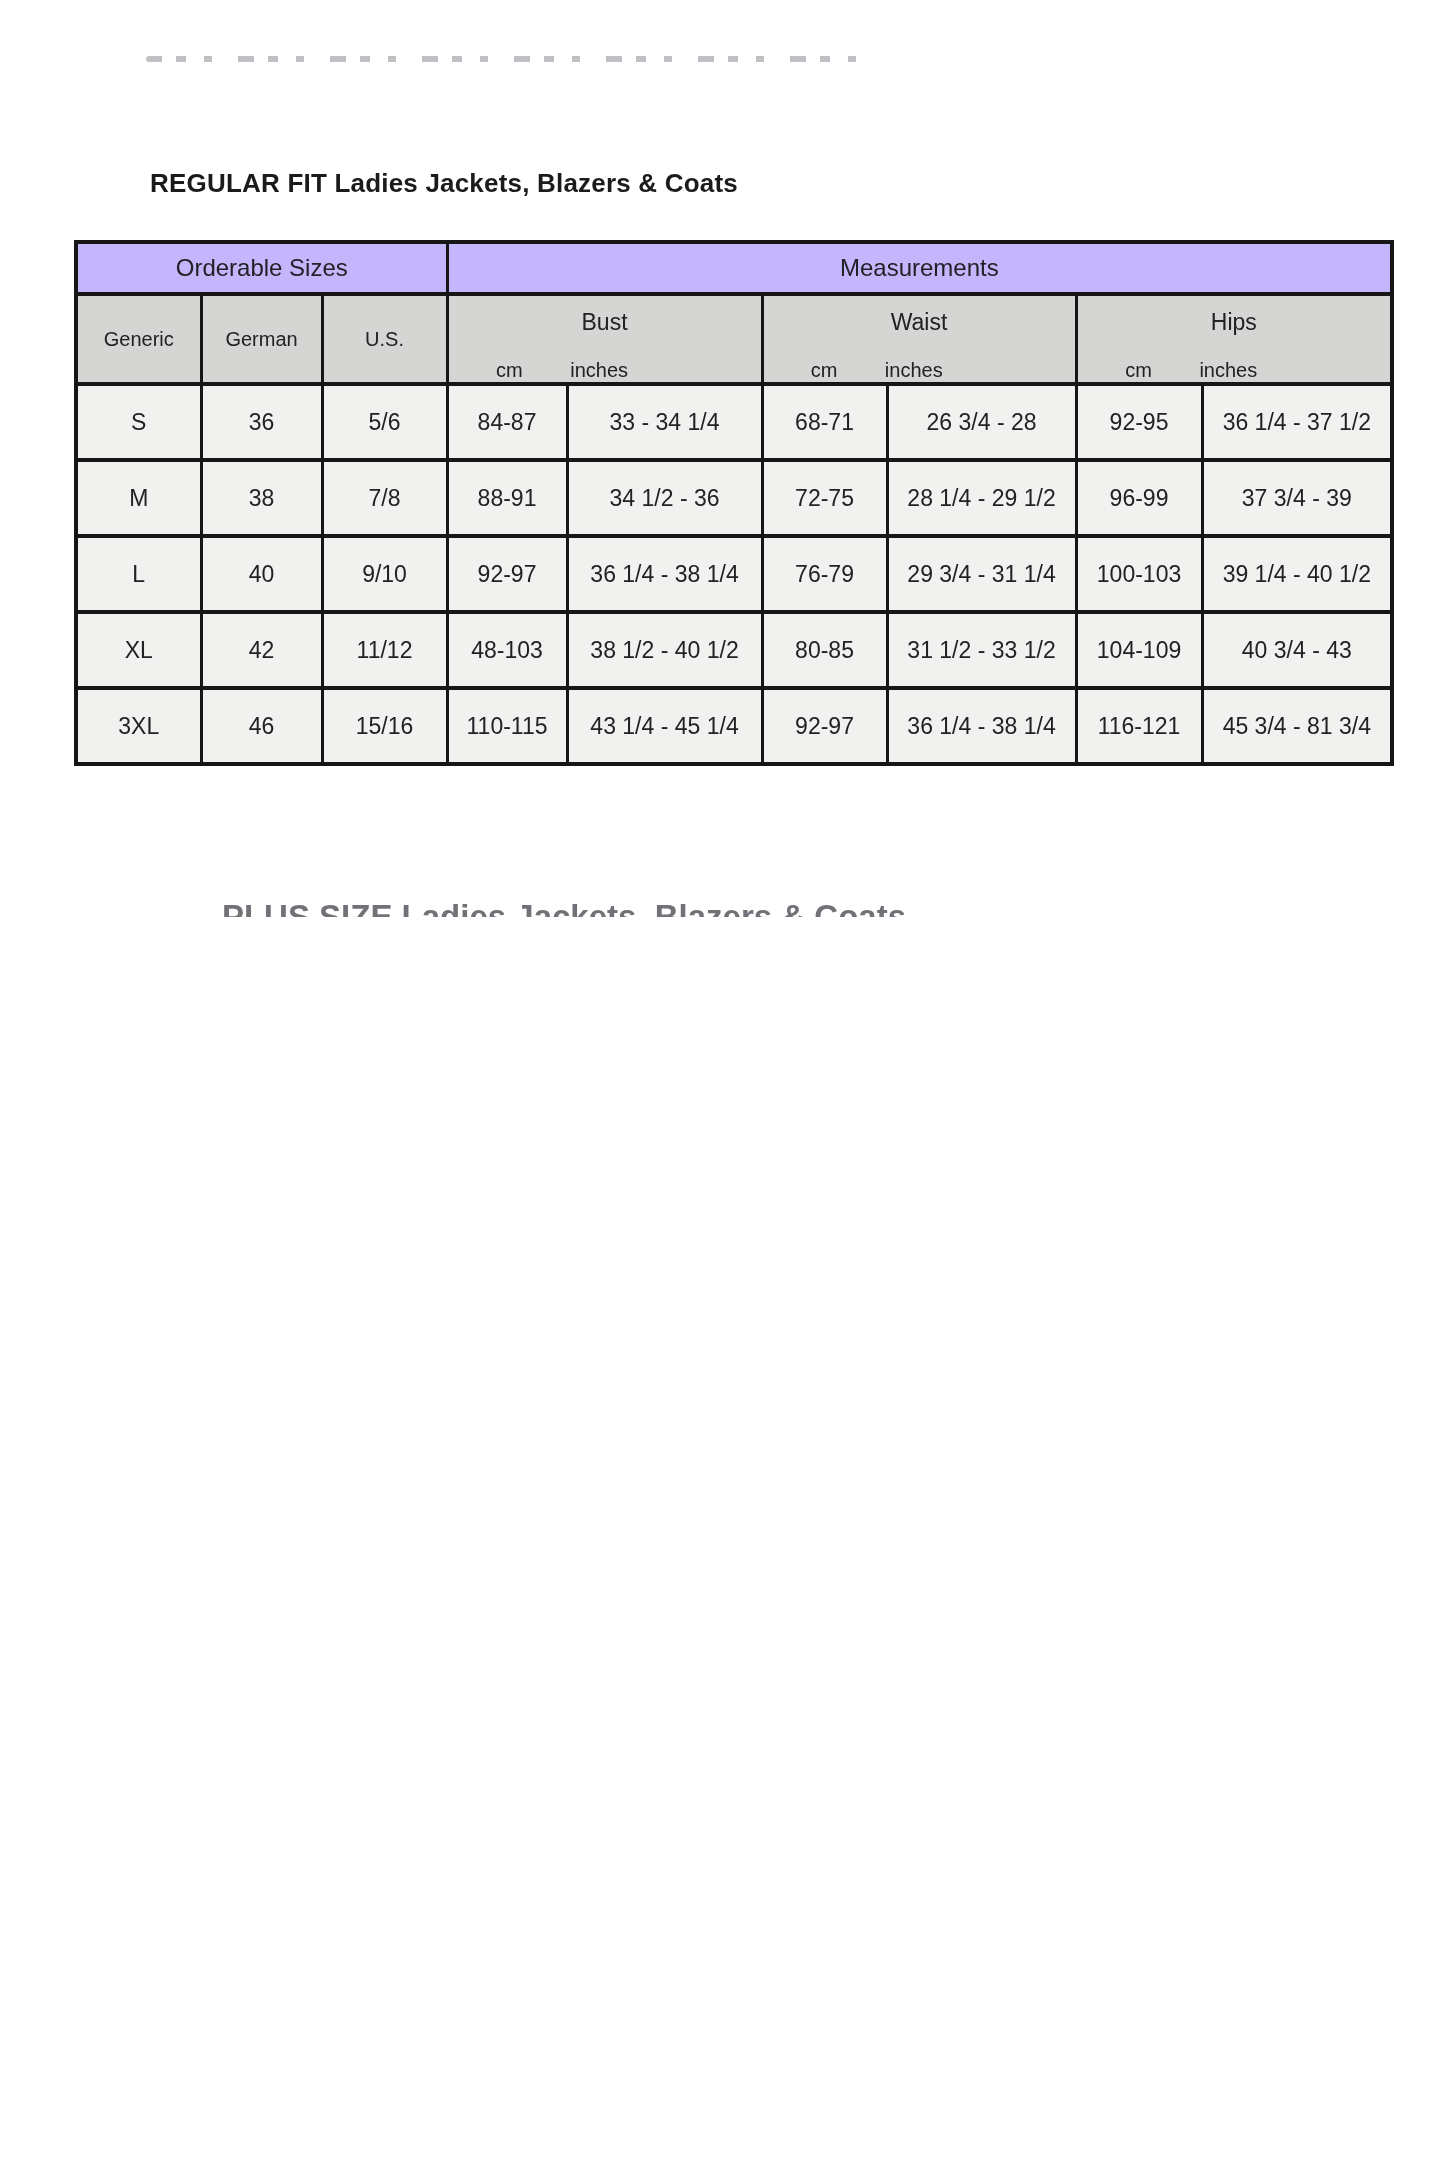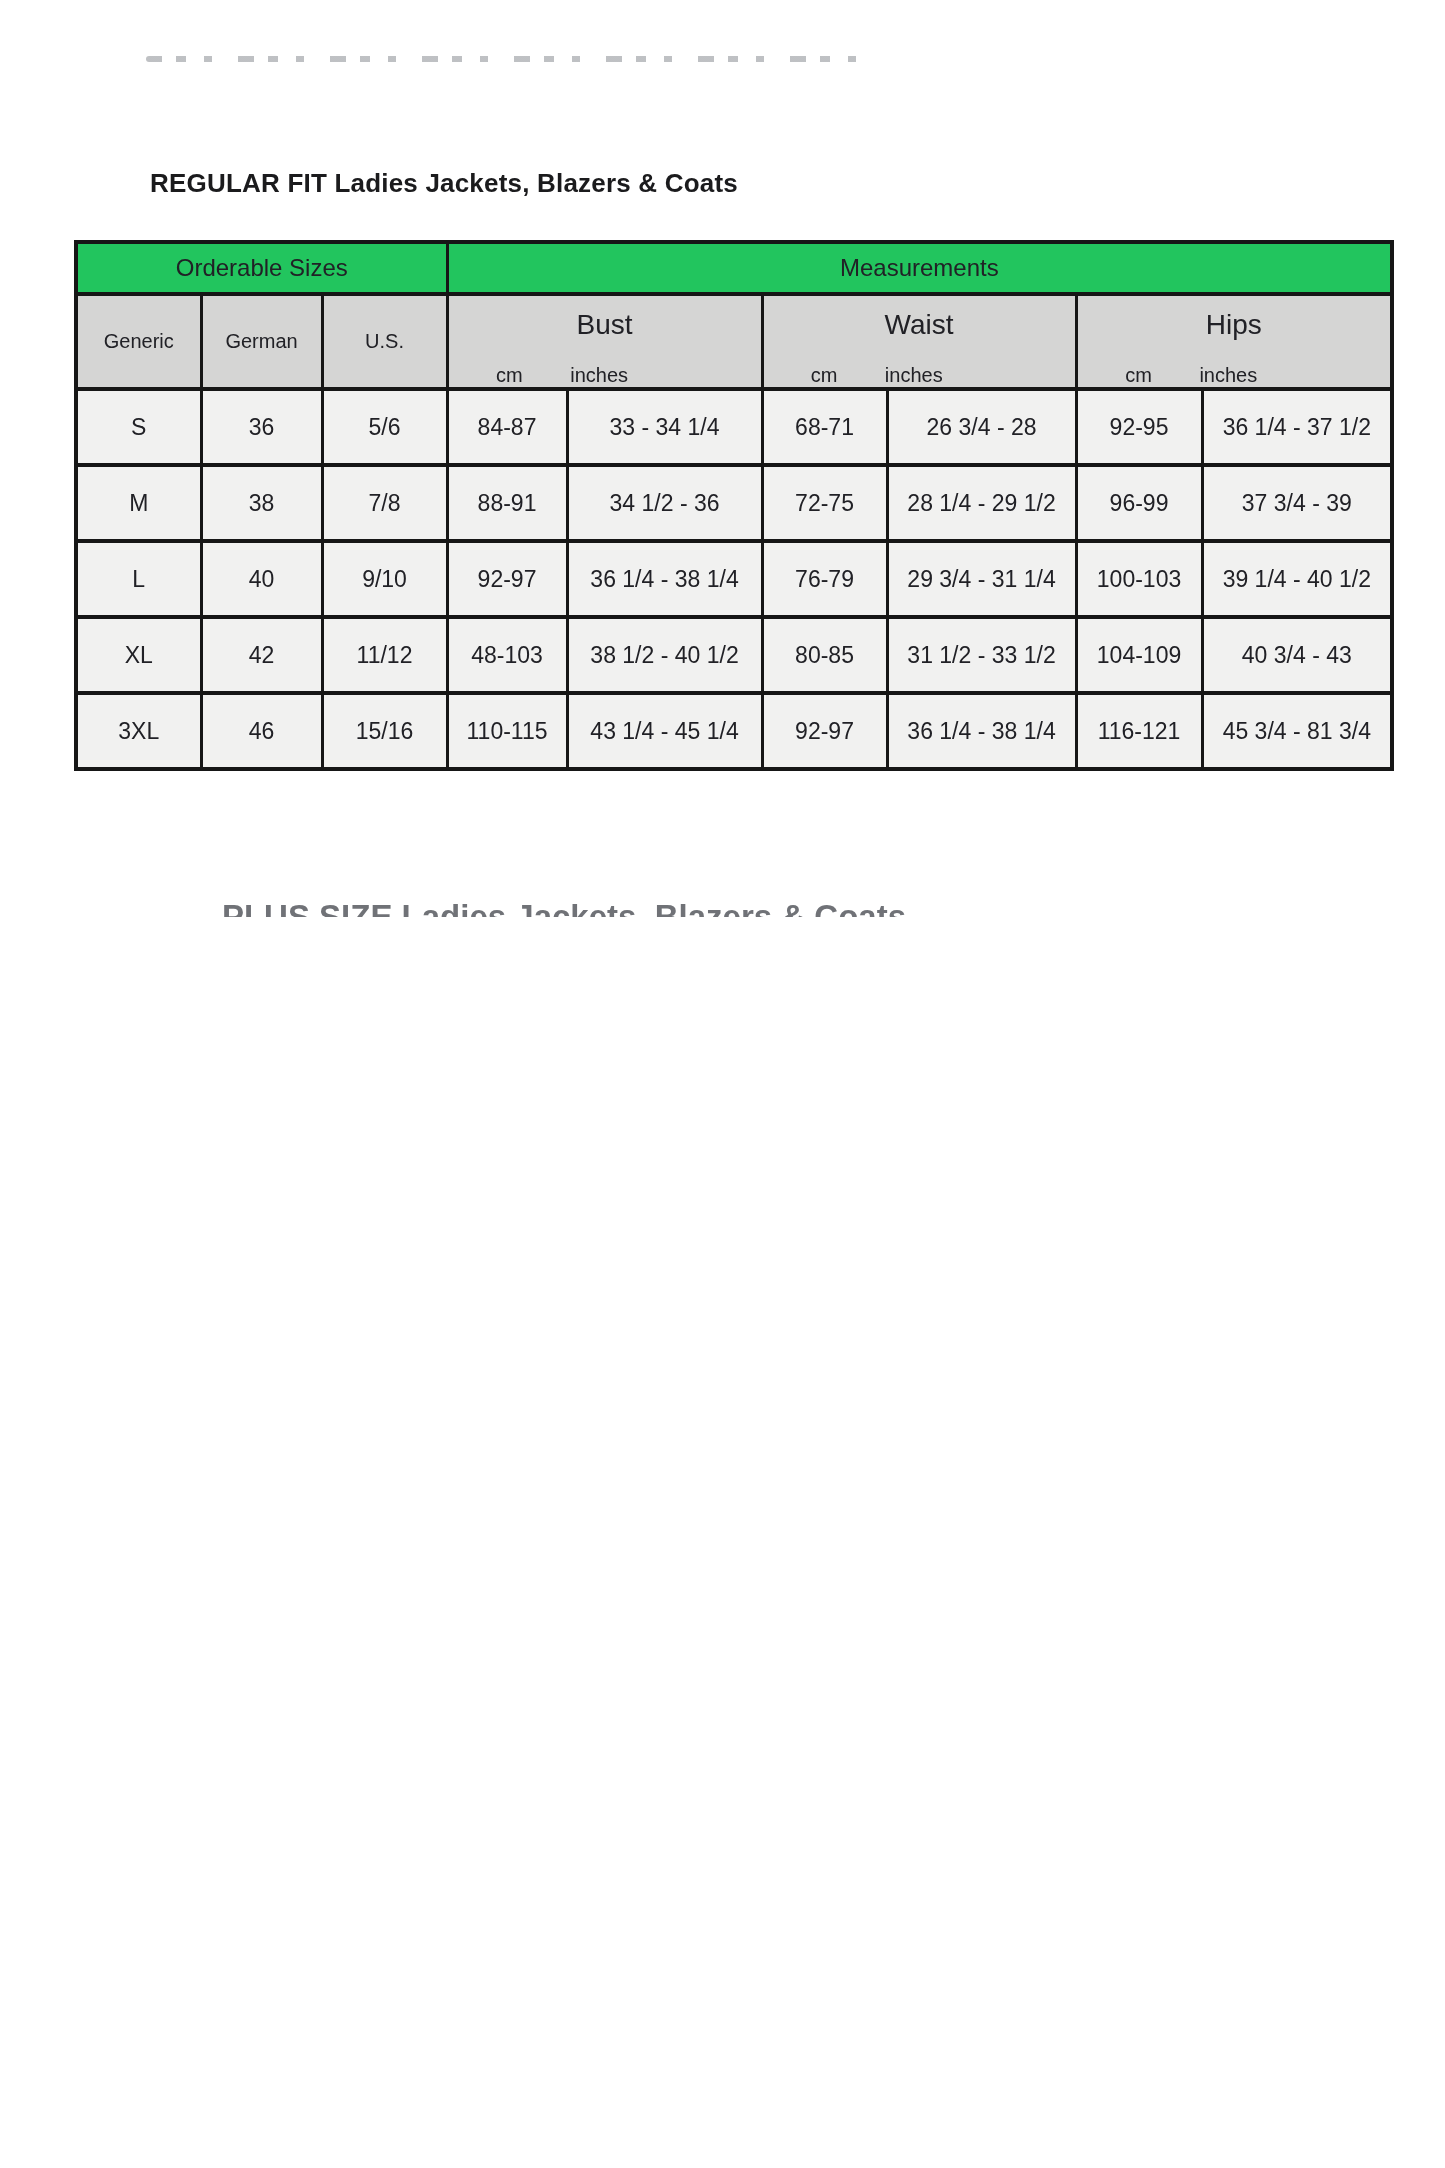--- a/index.html
+++ b/index.html
@@ -24,24 +24,24 @@
   .table-wrap{position:absolute;left:74px;top:240px;}
   table{
     border-collapse:collapse;table-layout:fixed;width:1316px;
     border:4px solid #161616;
   }
   th,td{
     border:3px solid #161616;border-top-width:4px;border-bottom-width:4px;
     padding:0;text-align:center;color:#212126;font-weight:normal;
     overflow:hidden;white-space:nowrap;
   }
-  tr.gh th{height:48px;background:#22c55e;font-size:24px;}
+  tr.gh th{height:48px;background:#c4b5fd;font-size:24px;}
   tr.sh th{height:82px;background:#d5d5d4;font-size:20px;vertical-align:middle;}
   tr.sh th.mh{vertical-align:top;}
-  .mlabel{margin-top:13px;font-size:28px;}
+  .mlabel{margin-top:13px;font-size:23px;}
   .subrow{display:flex;margin-top:23px;font-size:20px;}
   .subrow .sub-cm{width:39%;text-align:center;}
   .subrow .sub-in{width:61%;text-align:left;}
   tr.dr td{height:72px;background:#f1f1f0;font-size:23px;}
   
   .nextfrag{
     position:absolute;left:146px;top:903px;height:14px;width:760px;
     overflow:hidden;opacity:.8;text-align:right;
   }
   .nextfrag span{

